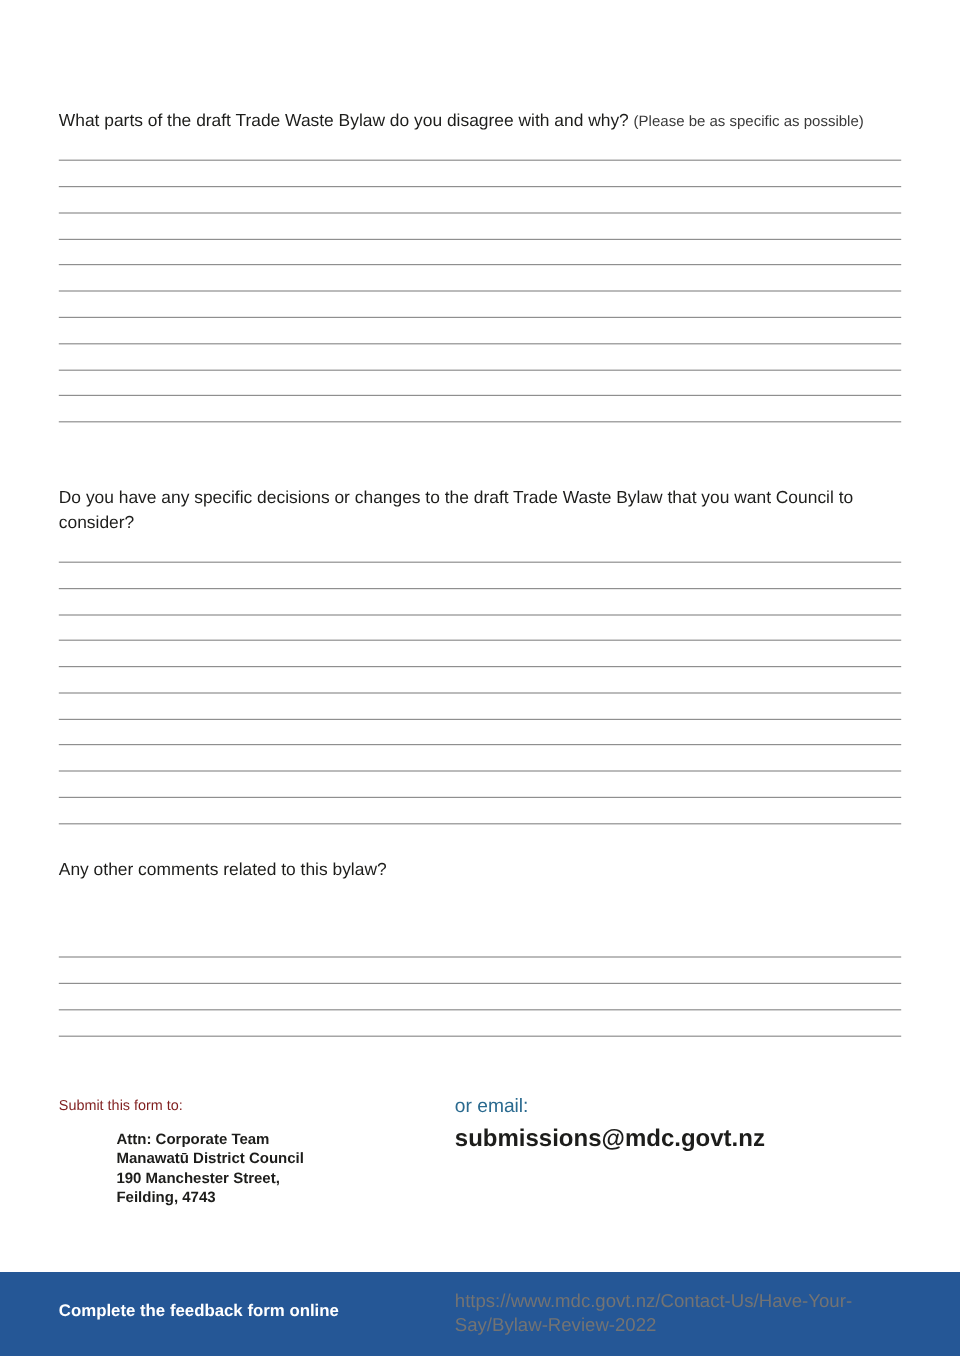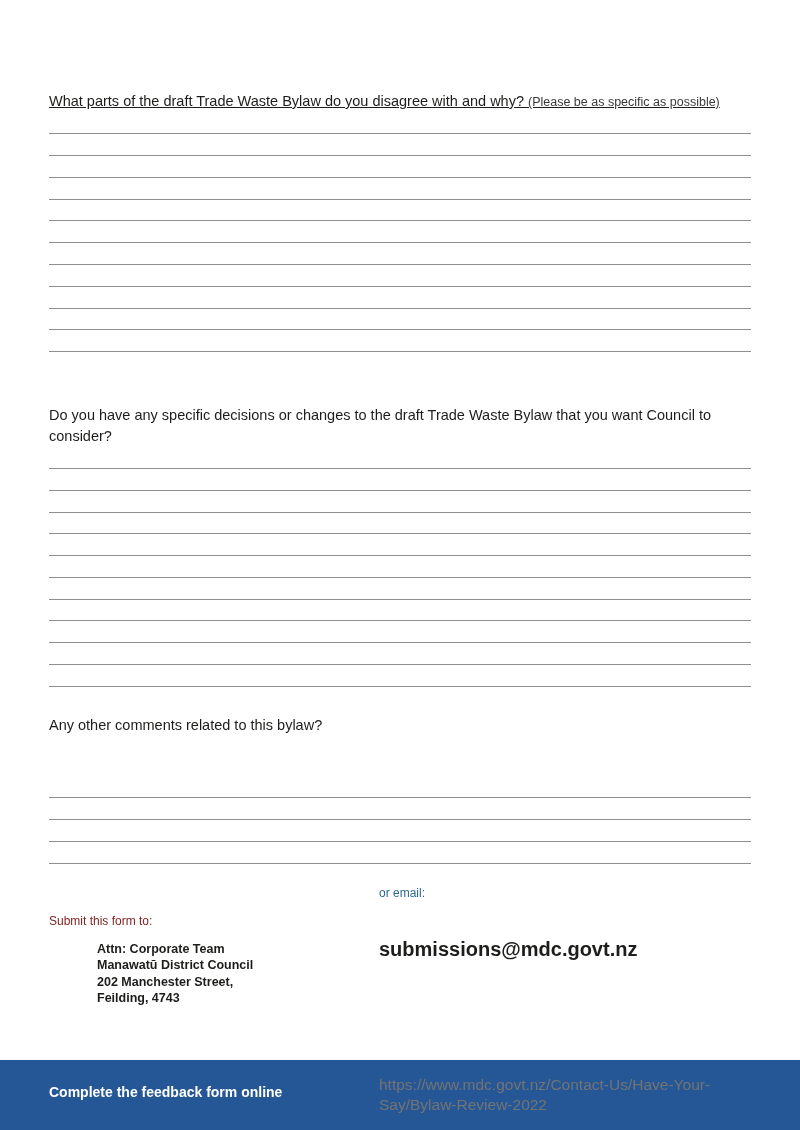--- a/index.html
+++ b/index.html
@@ -13,21 +13,21 @@
   }
   .question .hint { font-size: 12.5px; color: #3a3a3a; }
   .line {
     position: absolute; left: 49px; width: 702px; height: 0;
     border-top: 1.3px solid #8f8f8f;
   }
   .submit-heading {
     position: absolute; left: 49px; top: 914px; font-size: 12px; color: #7f1d1d;
   }
   .email-heading {
-    position: absolute; left: 379px; top: 886px; font-size: 12px; color: #2a6a8f;
+    position: absolute; left: 379px; top: 914px; font-size: 16px; color: #2a6a8f;
   }
   .address {
     position: absolute; left: 49px; top: 941px; font-size: 12.5px; line-height: 16.3px;
     font-weight: bold; color: #1d1d1b;
   }
   .address div { white-space: nowrap; margin-left: 48px; }
   .email {
     position: absolute; left: 379px; top: 938px; font-size: 20px; font-weight: bold; color: #1d1d1b;
     text-decoration: none;
     text-align: right;
@@ -39,21 +39,21 @@
     position: absolute; left: 49px; top: 1084px; font-size: 14px; font-weight: bold; color: #ffffff;
   }
   .footer-url {
     position: absolute; left: 379px; top: 1075px; width: 390px; font-size: 15.5px; line-height: 20px;
     color: #737373; text-decoration: none;
   }
 </style>
 </head>
 <body>
 
-<div class="question" style="top:91px;text-decoration:underline;">
+<div class="question" style="top:91px;">
   <span>What parts of the draft Trade Waste Bylaw do you disagree with and why?</span>
   <span class="hint">(Please be as specific as possible)</span>
 </div>
 <div>
   <div class="line" style="top:133px"></div>
   <div class="line" style="top:155px"></div>
   <div class="line" style="top:177px"></div>
   <div class="line" style="top:199px"></div>
   <div class="line" style="top:220px"></div>
   <div class="line" style="top:242px"></div>
@@ -88,21 +88,21 @@
   <div class="line" style="top:797px"></div>
   <div class="line" style="top:819px"></div>
   <div class="line" style="top:841px"></div>
   <div class="line" style="top:863px"></div>
 </div>
 
 <div class="submit-heading">Submit this form to:</div>
 <div class="address">
   <div>Attn: Corporate Team</div>
   <div>Manawatū District Council</div>
-  <div>202 Manchester Street,</div>
+  <div>190 Manchester Street,</div>
   <div>Feilding, 4743</div>
 </div>
 
 <div class="email-heading">or email:</div>
 <a class="email">submissions@mdc.govt.nz</a>
 
 <div class="footer"></div>
 <div class="footer-label">Complete the feedback form online</div>
 <a class="footer-url">https://www.mdc.govt.nz/Contact-Us/Have-Your-Say/Bylaw-Review-2022</a>
 

